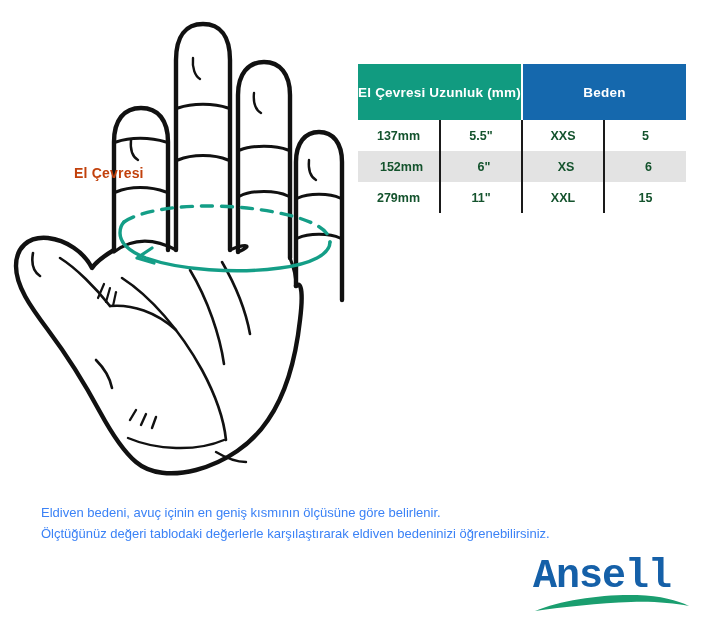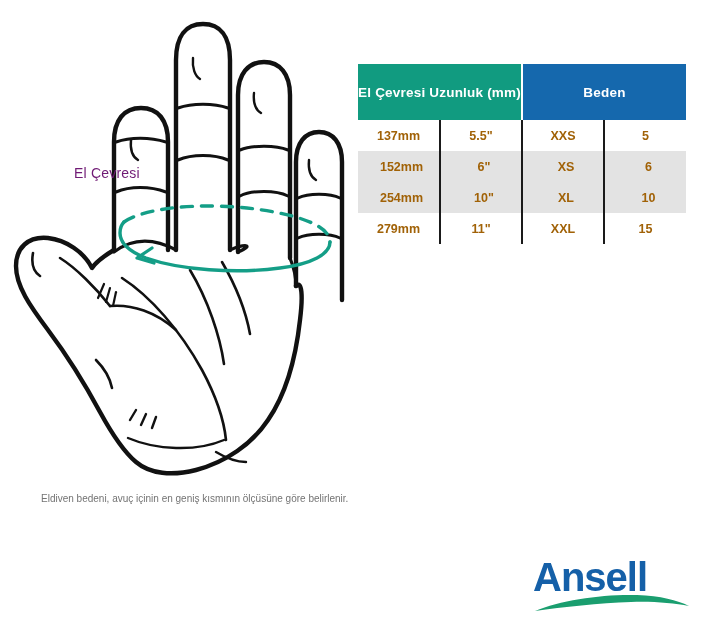--- a/index.html
+++ b/index.html
@@ -30,22 +30,22 @@
     width: 350px;
     height: 480px;
   }
   .hand-figure svg { display: block; }
 
   .measure-label {
     position: absolute;
     left: 38px;
     top: 165px;
     font-size: 14px;
-    font-weight: normal;
-    color: #701a75;
+    font-weight: bold;
+    color: #c2410c;
     letter-spacing: .2px;
     white-space: nowrap;
     padding-left: 36px;
   }
 
   
   .size-table {
     position: absolute;
     left: 358px;
     top: 64px;
@@ -63,55 +63,55 @@
     text-align: center;
     vertical-align: middle;
   }
   .th-circ { background: #119b80; }
   .th-size { background: #1568ad; border-left: 2px solid #ffffff; margin-left: 15px; }
 
   .size-table td {
     height: 31px;
     font-size: 12.5px;
     font-weight: bold;
-    color: #a16207;
+    color: #14532d;
     text-align: center;
     vertical-align: middle;
     padding: 0;
     background: #ffffff;
   }
   .size-table tbody tr.alt td { background: #e3e3e3; padding-left: 6px; }
 
   .size-table td.c0 { width: 114px; }
   .size-table td.c1 { width: 101px; border-left: 2px solid #1a1a1a; }
   .size-table td.c2 { width: 68px;  border-left: 2px solid #1a1a1a; }
   .size-table td.c3 { width: 45px;  border-left: 2px solid #1a1a1a; }
 
   
   .caption {
     position: absolute;
     left: 41px;
-    top: 488px;
+    top: 502px;
     width: 630px;
-    font-size: 10px;
+    font-size: 13px;
     line-height: 21px;
-    color: #737373;
+    color: #3b82f6;
   }
   .caption div { white-space: nowrap; }
 
   
   .logo {
     position: absolute;
     left: 533px;
     top: 556px;
     width: 160px;
     height: 56px;
   }
   .logo-word {
-    font-family: Liberation Sans, sans-serif;
+    font-family: Liberation Mono, monospace;
     font-size: 40px;
     font-weight: bold;
     color: #1560a8;
     letter-spacing: -1px;
     line-height: 42px;
   }
   .logo-swoosh { position: absolute; left: 0; top: 36px; }
 </style>
 </head>
 <body>
@@ -218,37 +218,32 @@
         <td class="c1">5.5"</td>
         <td class="c2">XXS</td>
         <td class="c3">5</td>
       </tr>
       <tr class="alt">
         <td class="c0">152mm</td>
         <td class="c1">6"</td>
         <td class="c2">XS</td>
         <td class="c3">6</td>
       </tr>
-      <tr class="alt">
-        <td class="c0">254mm</td>
-        <td class="c1">10"</td>
-        <td class="c2">XL</td>
-        <td class="c3">10</td>
-      </tr>
       <tr>
         <td class="c0">279mm</td>
         <td class="c1">11"</td>
         <td class="c2">XXL</td>
         <td class="c3">15</td>
       </tr>
     </tbody>
   </table>
 
   <div class="caption">
     <div>Eldiven bedeni, avuç içinin en geniş kısmının ölçüsüne göre belirlenir.</div>
+    <div>Ölçtüğünüz değeri tablodaki değerlerle karşılaştırarak eldiven bedeninizi öğrenebilirsiniz.</div>
   </div>
 
   <div class="logo">
     <div class="logo-word">Ansell</div>
     <svg class="logo-swoosh" width="160" height="22" viewBox="0 0 160 22">
       <path d="M2,19 C28,8 70,2 104,3 C128,4 144,8 156,14 C140,11 118,9 98,10 C66,11 30,15 2,19 Z" fill="#1a9e6f"></path>
     </svg>
   </div>
 
 </div>

